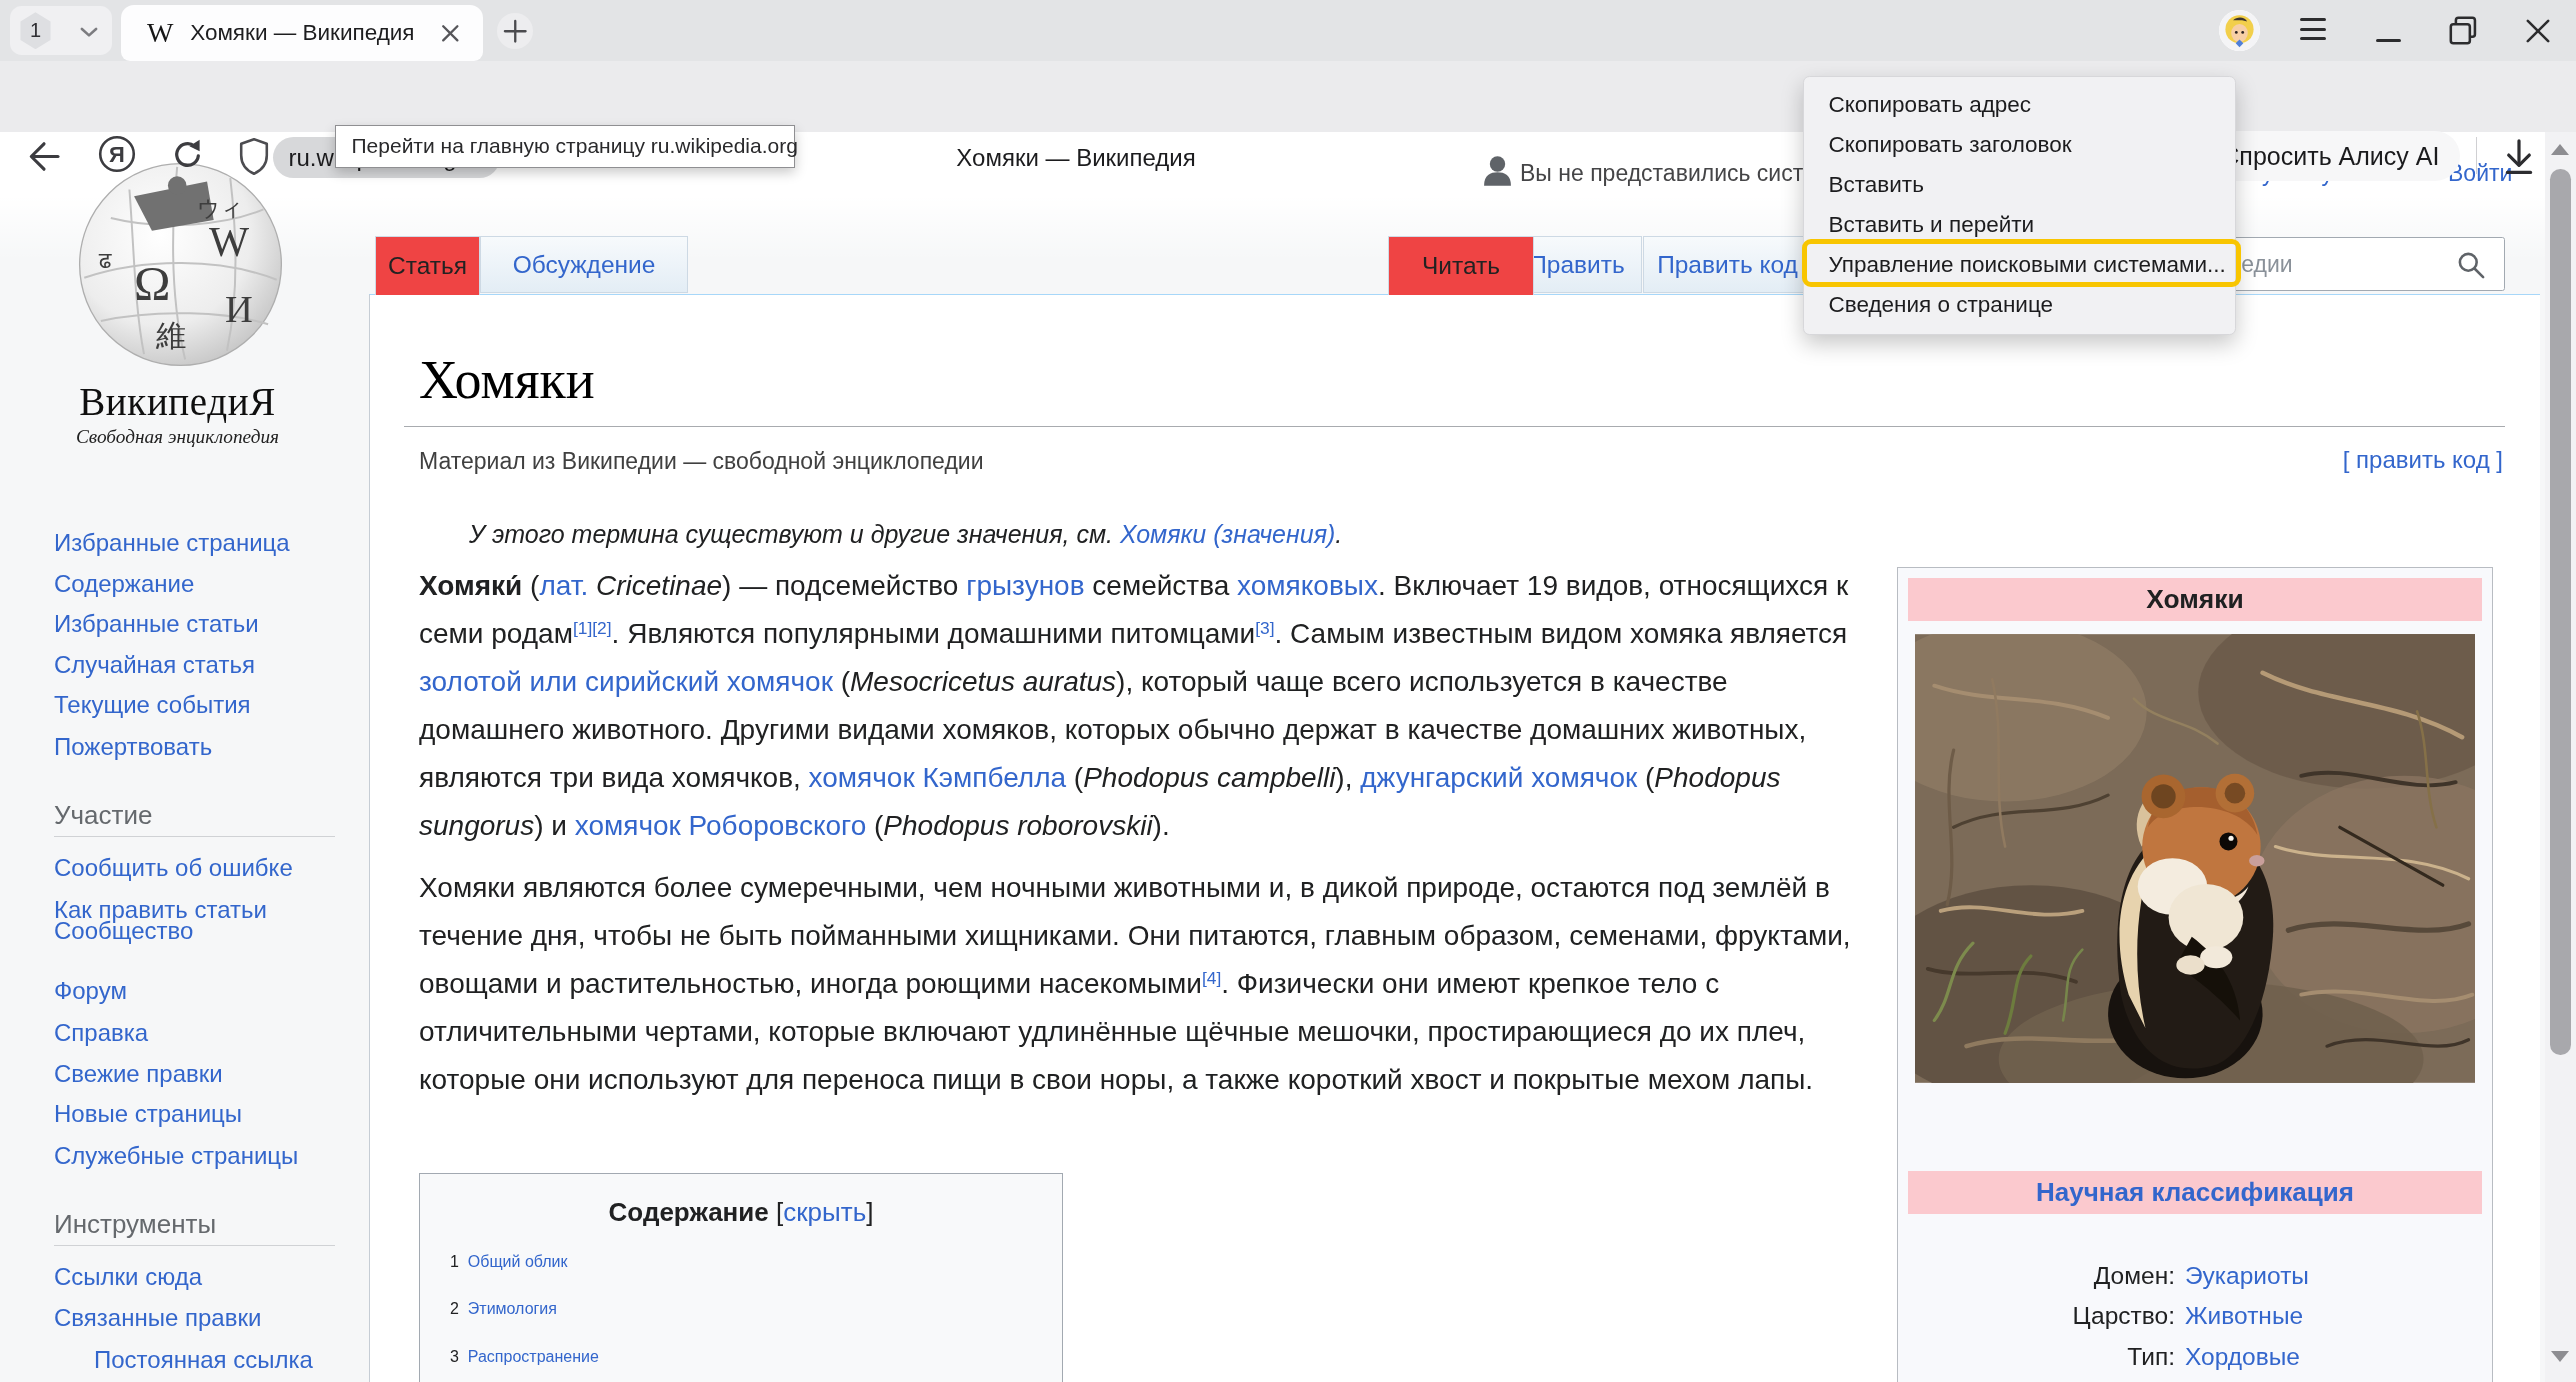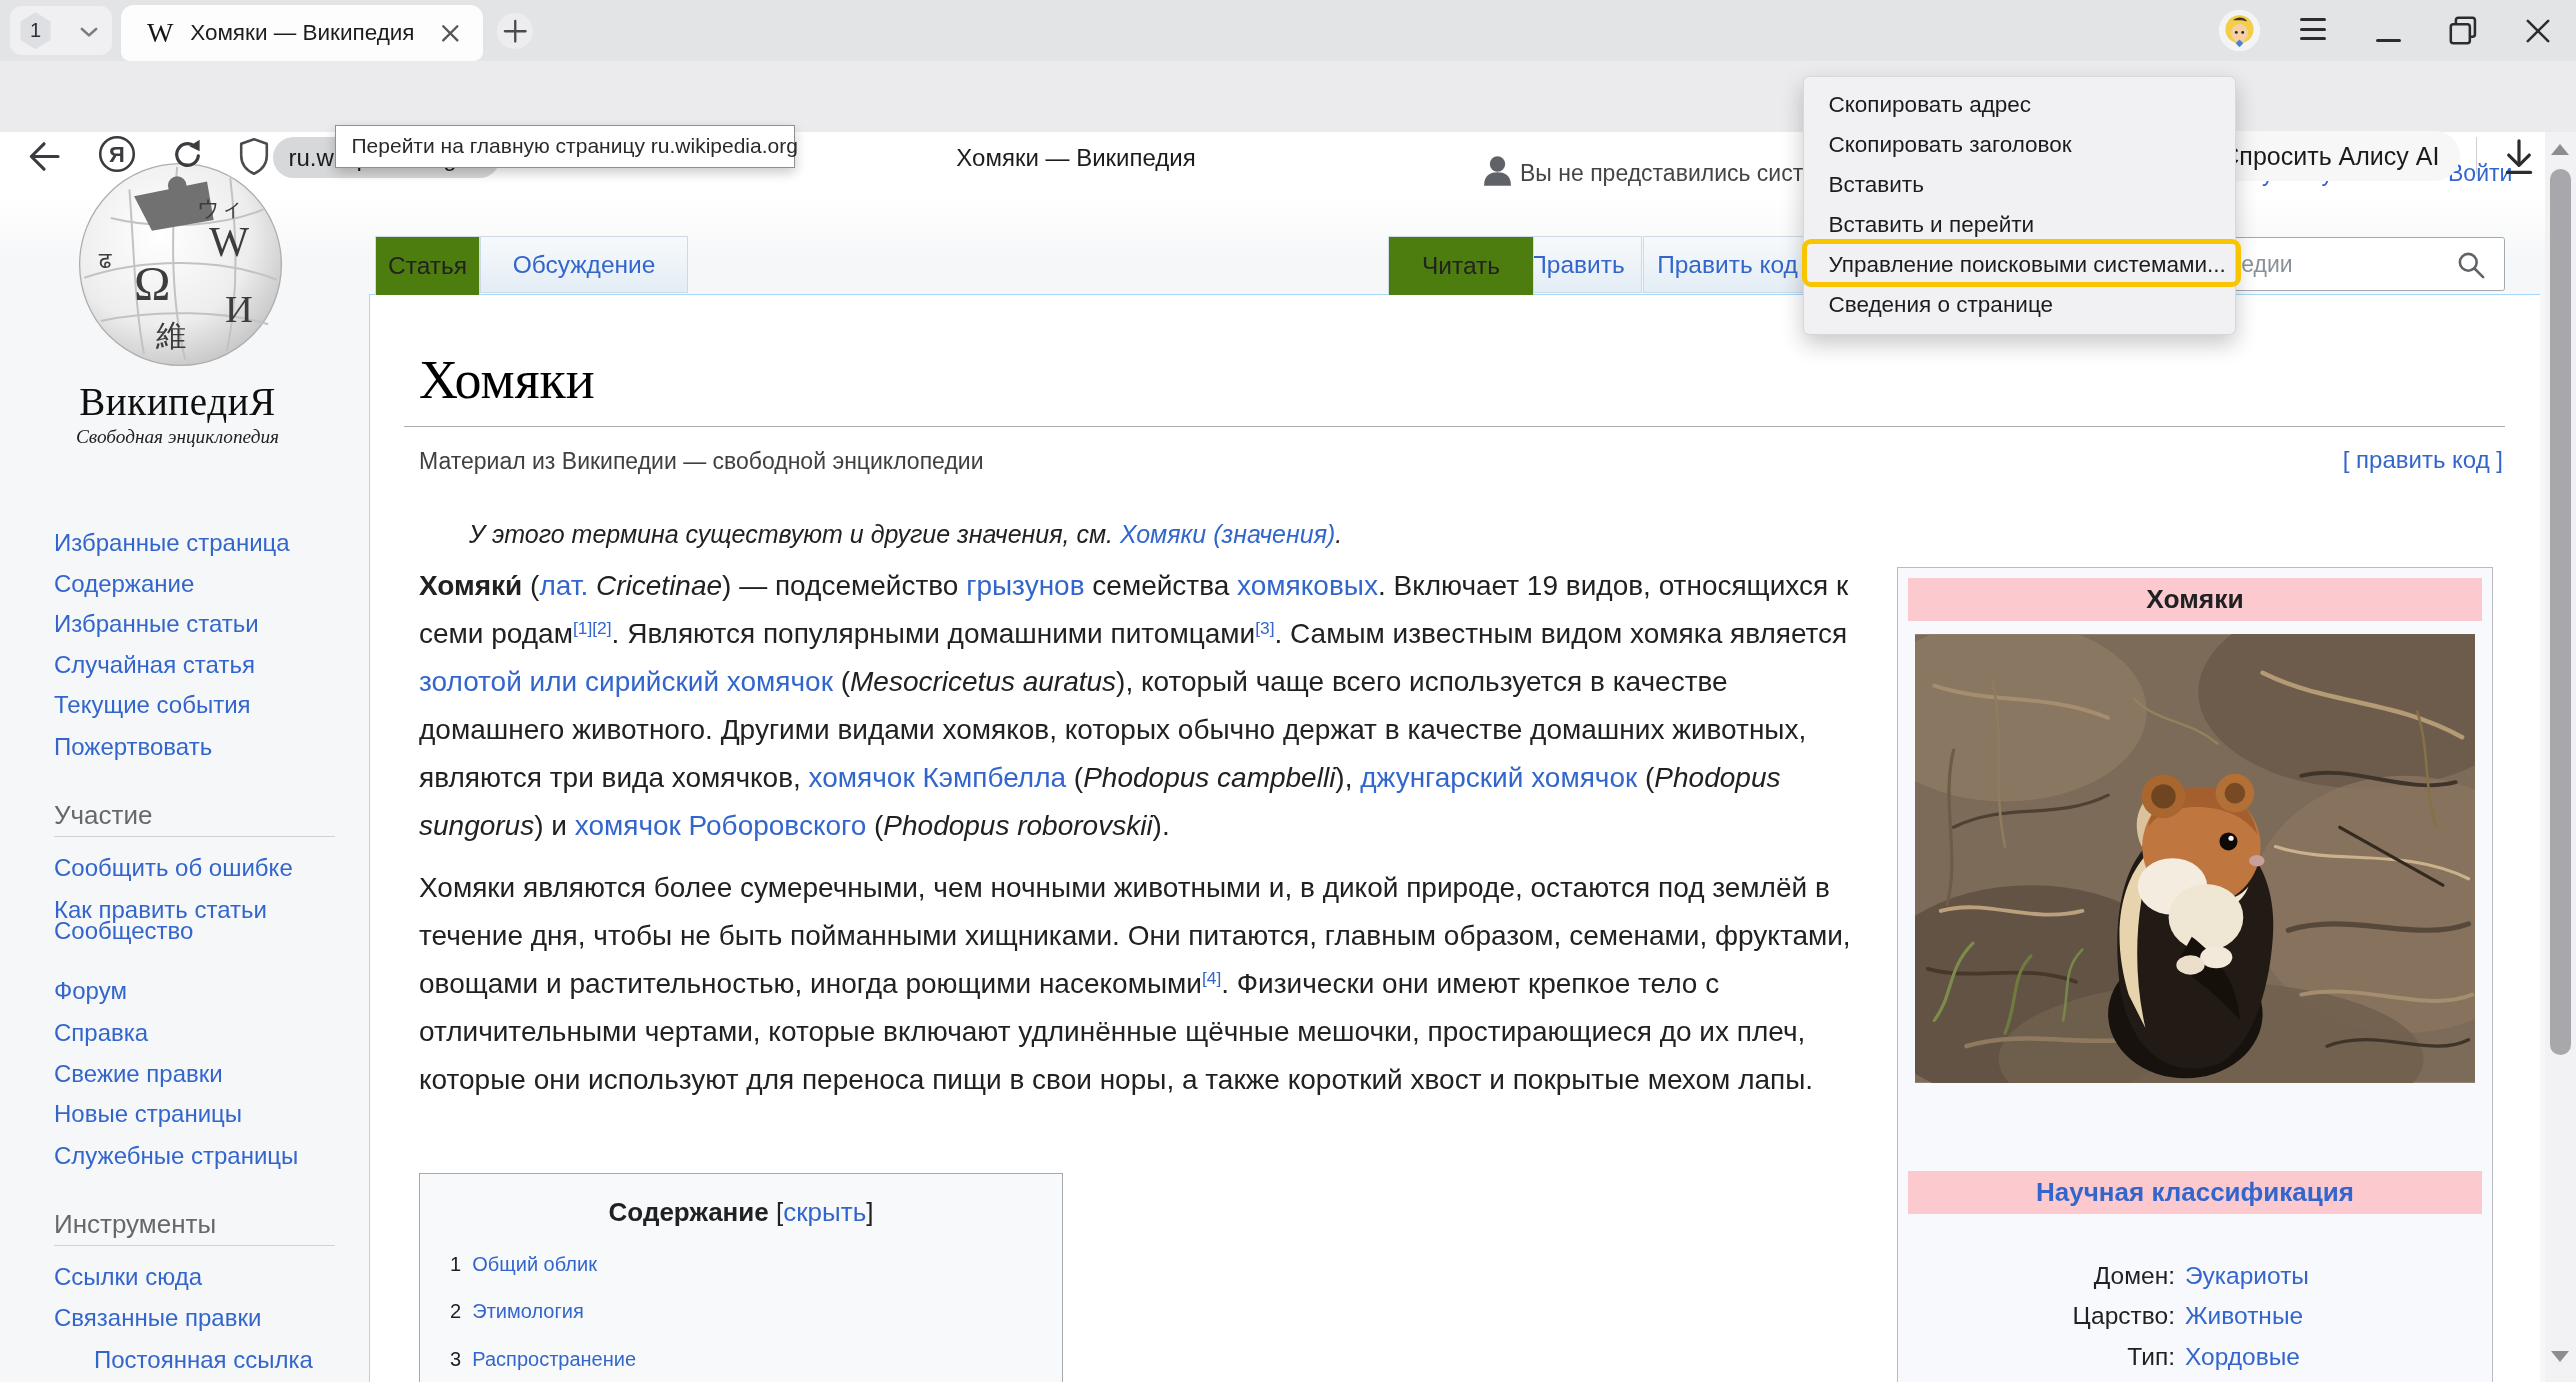--- a/index.html
+++ b/index.html
@@ -54,21 +54,21 @@
   .wiki-topwhite{position:absolute;left:0;top:132px;width:2576px;height:129px;
       background:linear-gradient(180deg,#ffffff 0%,#ffffff 50%,rgba(255,255,255,0) 100%);}
   .content-card{position:absolute;left:369px;top:294px;width:2170px;height:1088px;background:#ffffff;
       border-left:0.6px solid #c6cdd5;border-top:0.6px solid #a7d7f9;}
 
   .personal{font-size:23px;color:#454547;}
   .wlink{color:#3366cc;text-decoration:none;cursor:pointer;}
 
   .vtab{position:absolute;top:236px;display:flex;align-items:center;justify-content:center;
         font-size:24.5px;white-space:nowrap;box-sizing:border-box;}
-  .vtab-active{height:59px;background:#4d7c0f;color:#222;z-index:5;
+  .vtab-active{height:59px;background:#ef4444;color:#222;z-index:5;
         border-left:0.6px solid #cfdbe6;border-top:0.6px solid #cfdbe6;border-right:0.6px solid #cfdbe6;}
   .vtab-idle{height:57px;background:linear-gradient(180deg,#f7fafc 0%,#e3edf5 100%);
         border:0.6px solid #cdd9e4;color:#3366cc;}
 
   .wsearch{position:absolute;left:2016px;top:237px;width:489px;height:54px;background:#fff;
         border:1.3px solid #a2a9b1;border-radius:2.6px;box-sizing:border-box;}
   .wsearch-ph{position:absolute;left:59px;top:0;height:52px;line-height:52px;font-size:23px;color:#8a9199;white-space:nowrap;}
 
   
   .snav{position:absolute;left:54px;font-size:24px;line-height:30px;color:#3366cc;white-space:nowrap;cursor:pointer;}
@@ -93,21 +93,21 @@
   .rt-b{font-weight:bold;}
   .rt-i{font-style:italic;}
   .rt-l{color:#3366cc;}
   .rt-li{color:#3366cc;font-style:italic;}
   .rt-ls{color:#3366cc;font-size:17.4px;vertical-align:9px;line-height:0;}
 
   
   .toc{position:absolute;left:419px;top:1173px;width:644px;height:245px;background:#f8f9fa;
        border:0.6px solid #a2a9b1;box-sizing:border-box;}
   .toc-title{position:absolute;left:0;top:23px;width:100%;text-align:center;font-size:26px;color:#202122;}
-  .toc-item{position:absolute;left:30px;font-size:20px;color:#202122;white-space:nowrap;}
+  .toc-item{position:absolute;left:30px;font-size:16px;color:#202122;white-space:nowrap;}
 
   
   .infobox{position:absolute;left:1897px;top:567px;width:596px;height:902px;background:#f8f9fc;
        border:0.6px solid #b8bcc2;box-sizing:border-box;}
   .ib-pink{position:absolute;left:10.3px;right:10.3px;height:43px;background:#fbc9ce;
        display:flex;align-items:center;justify-content:center;}
   .ib-photo{position:absolute;left:16.7px;top:66px;width:560px;height:449px;overflow:hidden;}
   .ib-row{position:absolute;left:0;width:100%;height:41px;font-size:24.5px;line-height:41px;}
   .ib-row .lbl{position:absolute;left:0;width:277px;text-align:right;color:#202122;}
   .ib-row .val{position:absolute;left:287px;color:#3366cc;}

